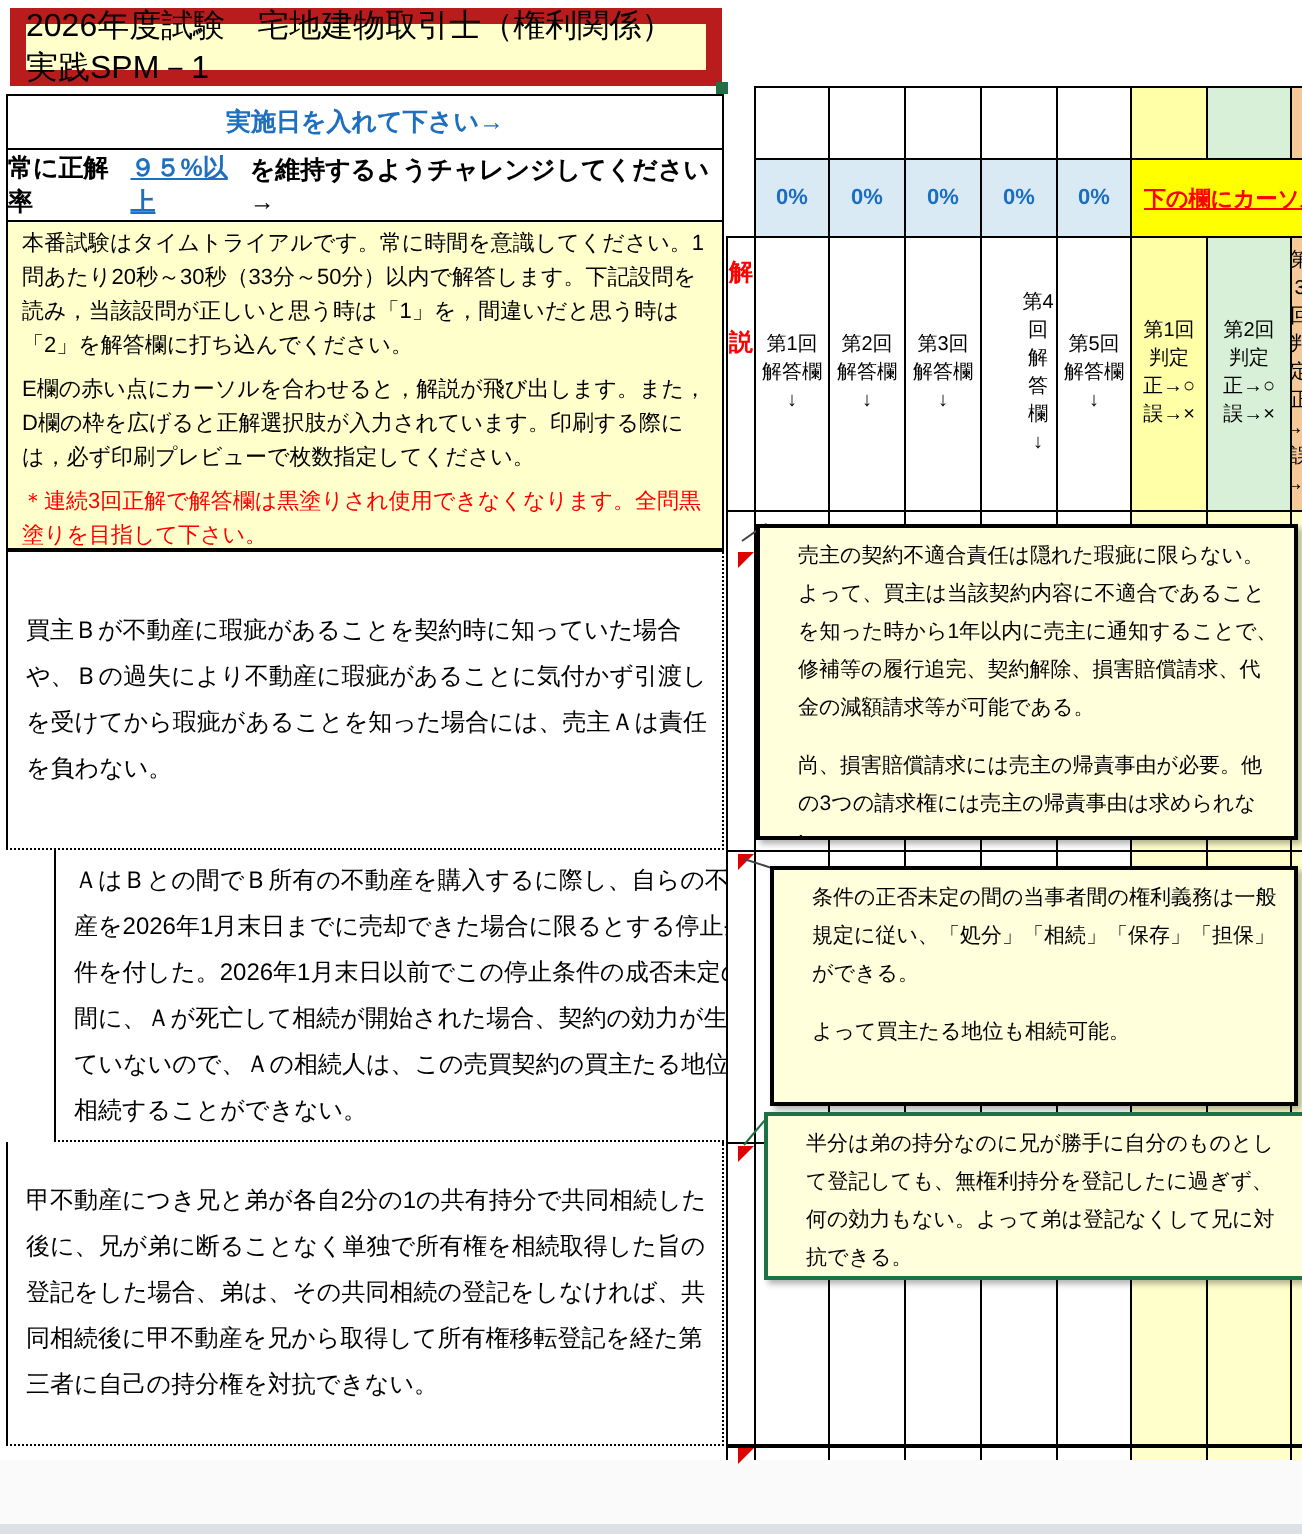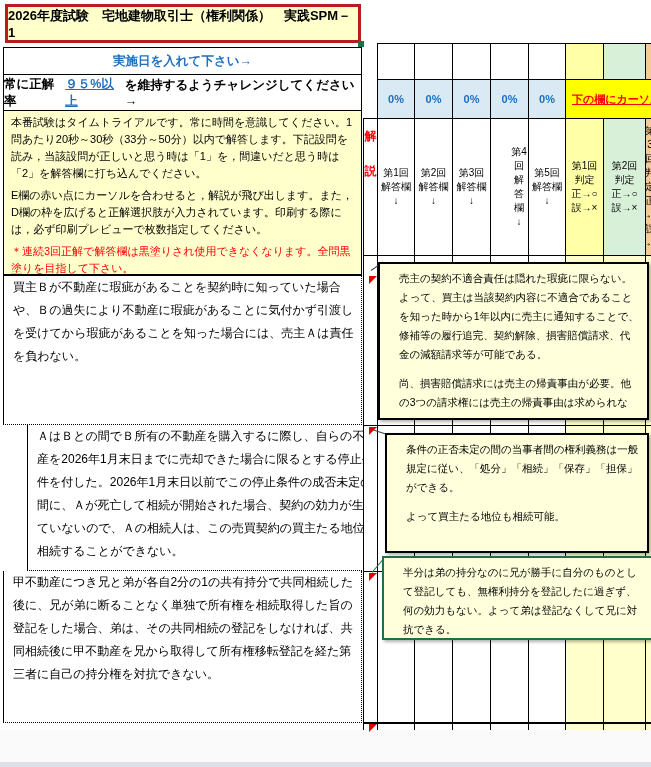--- a/index.html
+++ b/index.html
@@ -1,33 +1,33 @@
 <!DOCTYPE html>
 <html><head>
 <meta charset="utf-8">
 <style>
   html,body{margin:0;padding:0;background:#fff;}
   .screen{position:relative;width:651px;height:767px;overflow:hidden;background:#fff;
           font-family:"Liberation Sans","DejaVu Sans",sans-serif;color:#000;}
   .abs{position:absolute;box-sizing:border-box;}
   
-  .title-box{left:5px;top:4px;width:356px;height:39px;background:#FFFFCC;border:3px solid #b91c1c;
-             display:flex;align-items:center;justify-content:center;font-size:13px;font-weight:bold;}
+  .title-box{left:5px;top:4px;width:356px;height:39px;background:#FFFFCC;border:8px solid #b91c1c;
+             display:flex;align-items:center;justify-content:center;font-size:16px;font-weight:normal;}
   .sel-handle{left:358px;top:41px;width:6px;height:6px;background:#1E7145;}
   .date-row{left:3px;top:47px;width:359px;height:28px;border:1px solid #000;border-bottom:1px solid #000;
             display:flex;align-items:center;justify-content:center;font-size:12.5px;font-weight:bold;color:#1F6FBF;}
   .challenge-row{left:3px;top:74px;width:359px;height:37px;border-left:1px solid #000;border-right:1px solid #000;
             display:flex;align-items:center;justify-content:center;font-size:12.5px;font-weight:bold;color:#000;}
   .challenge-row .link{color:#1F6FBF;text-decoration:underline;}
   .instructions{left:3px;top:110px;width:359px;height:165px;background:#FFFFCC;border:1px solid #000;
             padding:3px 7px;font-size:11px;line-height:17px;overflow:hidden;}
   .instructions p{margin:0 0 5px 0;}
   .instructions .warn{color:#FF0000;font-weight:normal;}
   .q-cell{left:3px;width:359px;border-right:1px dotted #000;border-bottom:1px dotted #000;border-left:1px solid #000;
-          display:flex;align-items:flex-start;font-size:12px;line-height:23px;padding:0 3px 0 9px;background:#fff;}
+          display:flex;align-items:center;font-size:12px;line-height:23px;padding:0 3px 0 9px;background:#fff;}
   .q1{top:275px;height:150px;border-top:1px solid #000;}
   .q2{top:425px;height:146px;margin-left:24px;}
   .q3{top:571px;height:152px;}
   
   .cell{position:absolute;box-sizing:border-box;border:1px solid #000;background:#fff;}
   .score{background:#DAEAF4;color:#1C6EC0;font-weight:bold;font-size:11px;display:flex;align-items:center;justify-content:center;}
   .banner{background:#FFFF00;color:#FF0000;font-weight:bold;font-size:11px;display:flex;align-items:center;
           padding-left:6px;white-space:nowrap;overflow:hidden;}
   .banner span{text-decoration:underline;}
   .hdr{display:flex;flex-direction:column;align-items:center;justify-content:center;font-size:10px;line-height:14px;text-align:center;}

